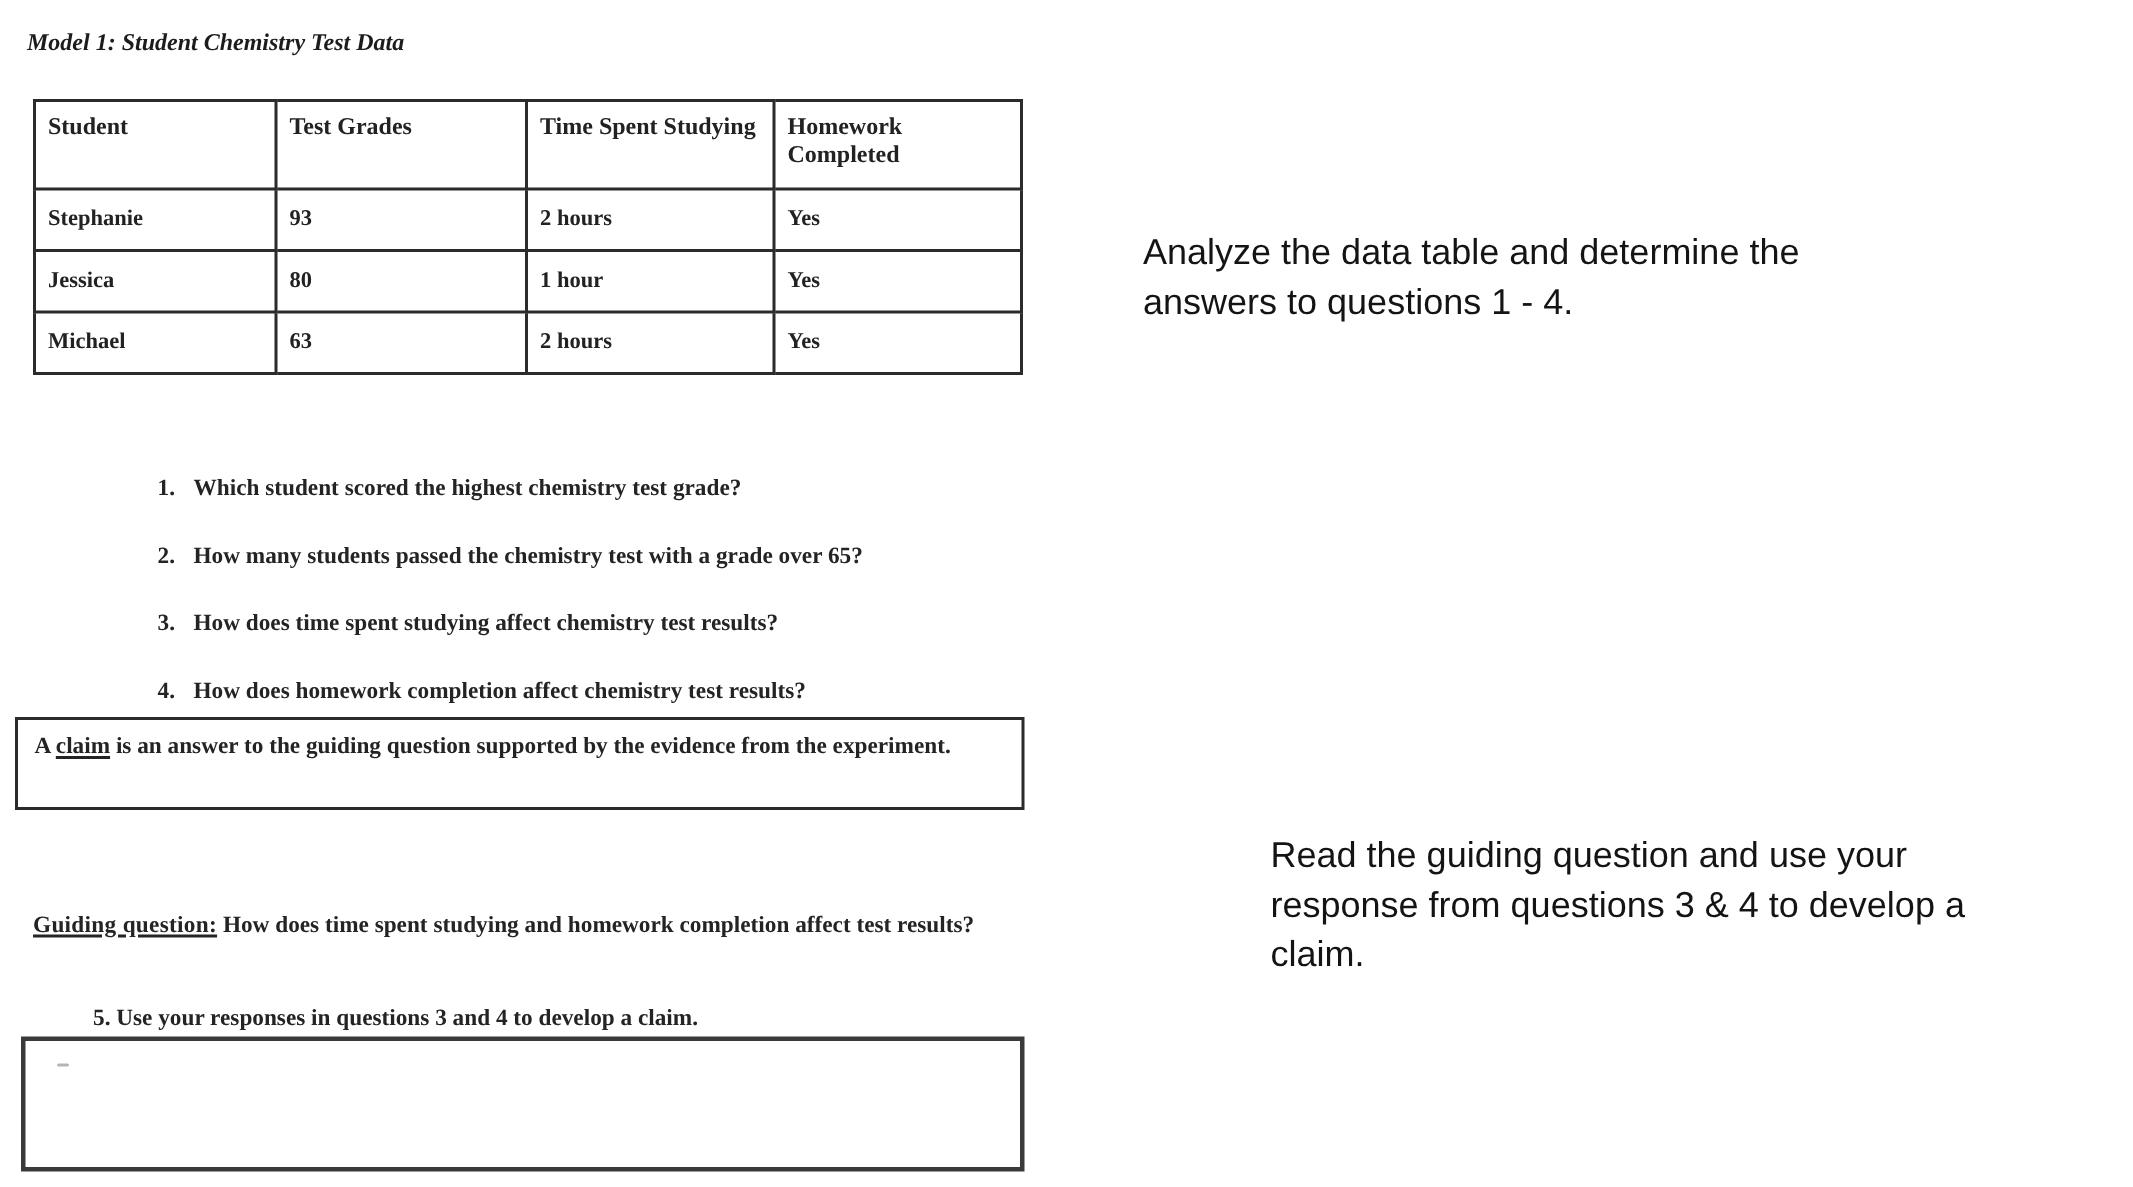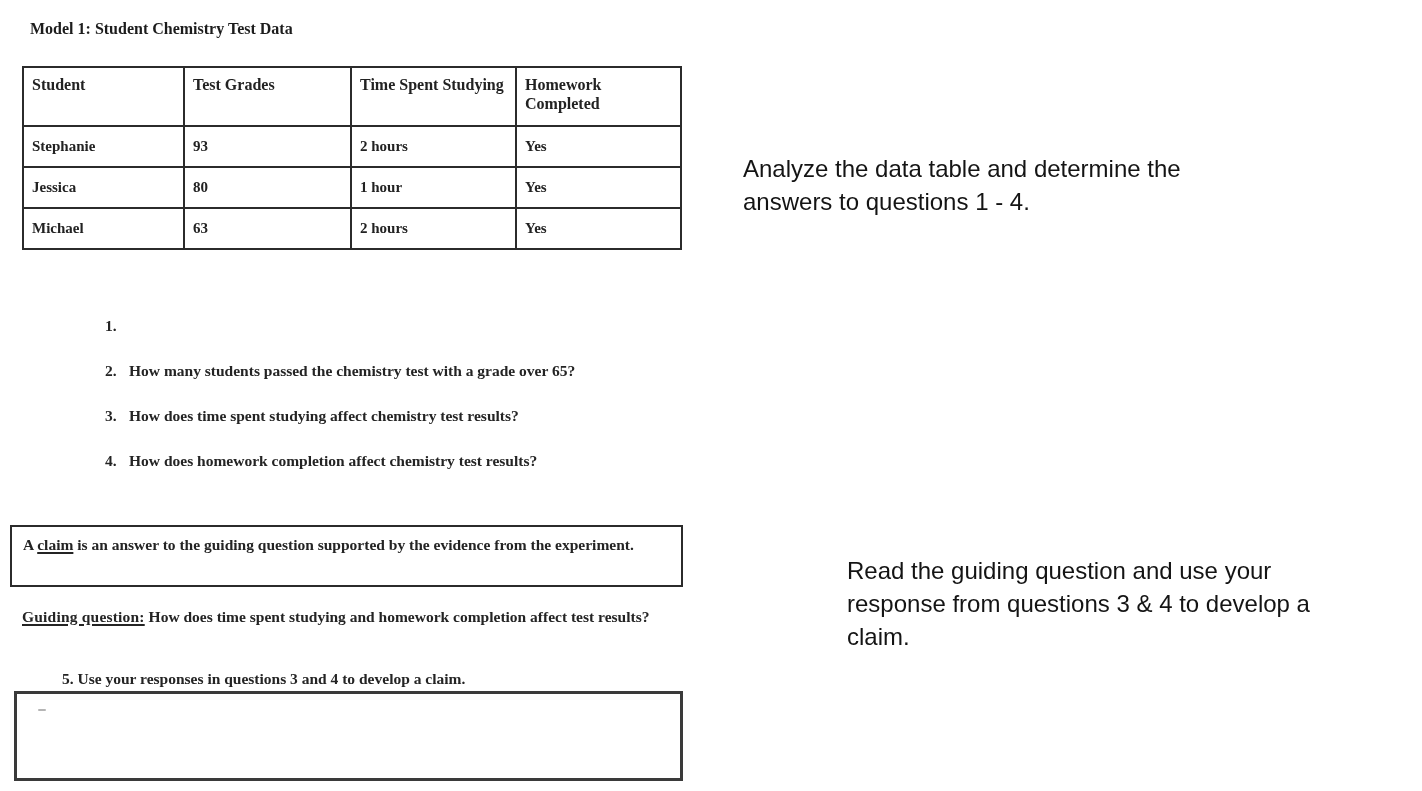--- a/index.html
+++ b/index.html
@@ -9,24 +9,25 @@
     height: 791px;
     background: #ffffff;
     overflow: hidden;
     font-family: "Liberation Serif", serif;
     color: #1f1f1f;
   }
 
   
   .doc-title {
     position: absolute;
-    left: 30px; top: 20px;
+    left: 18px; top: 20px;
     font-size: 16px;
     font-weight: 700;
     color: #1c1c1c;
+    font-style: italic;
   }
 
   table.data-table {
     position: absolute;
     left: 22px; top: 66px;
     width: 658px;
     border-collapse: collapse;
     table-layout: fixed;
     font-size: 15px;
     font-weight: 700;
@@ -61,21 +62,21 @@
   }
   .q-item {
     display: flex;
     margin-bottom: 27px;
     line-height: 18px;
   }
   .q-num { width: 24px; flex: 0 0 24px; }
 
   .claim-box {
     position: absolute;
-    left: 10px; top: 525px;
+    left: 10px; top: 478px;
     width: 673px; height: 62px;
     border: 2px solid #2b2b2b;
     box-sizing: border-box;
     padding: 7px 11px;
     font-size: 15.5px;
     font-weight: 700;
     line-height: 22px;
     color: #242424;
   }
   .u-term {
@@ -123,21 +124,21 @@
 
   
   .note {
     position: absolute;
     font-family: "Liberation Sans", sans-serif;
     font-size: 24px;
     line-height: 33px;
     color: #141414;
     font-weight: 400;
   }
-  .note-1 { left: 743px; top: 152px; width: 530px; }
+  .note-1 { left: 762px; top: 152px; width: 530px; }
   .note-2 { left: 847px; top: 554px; width: 520px; }
 </style>
 </head>
 <body>
 
 <div id="screen">
 
   <div class="doc-title">Model 1: Student Chemistry Test Data</div>
 
   <table class="data-table">
@@ -173,20 +174,21 @@
         <td>63</td>
         <td>2 hours</td>
         <td>Yes</td>
       </tr>
     </tbody>
   </table>
 
   <div class="questions">
     <div class="q-item">
       <span class="q-num">1.</span>
+      <span>Which student scored the highest chemistry test grade?</span>
     </div>
     <div class="q-item">
       <span class="q-num">2.</span>
       <span>How many students passed the chemistry test with a grade over 65?</span>
     </div>
     <div class="q-item">
       <span class="q-num">3.</span>
       <span>How does time spent studying affect chemistry test results?</span>
     </div>
     <div class="q-item">

